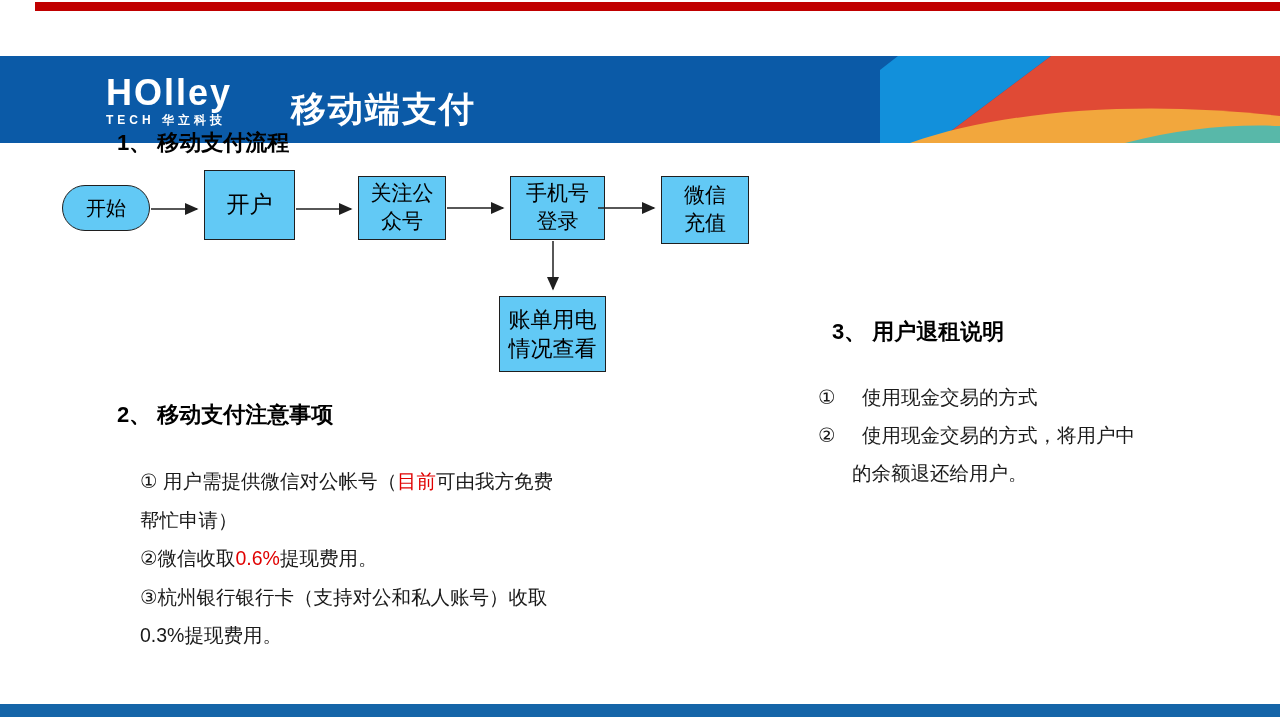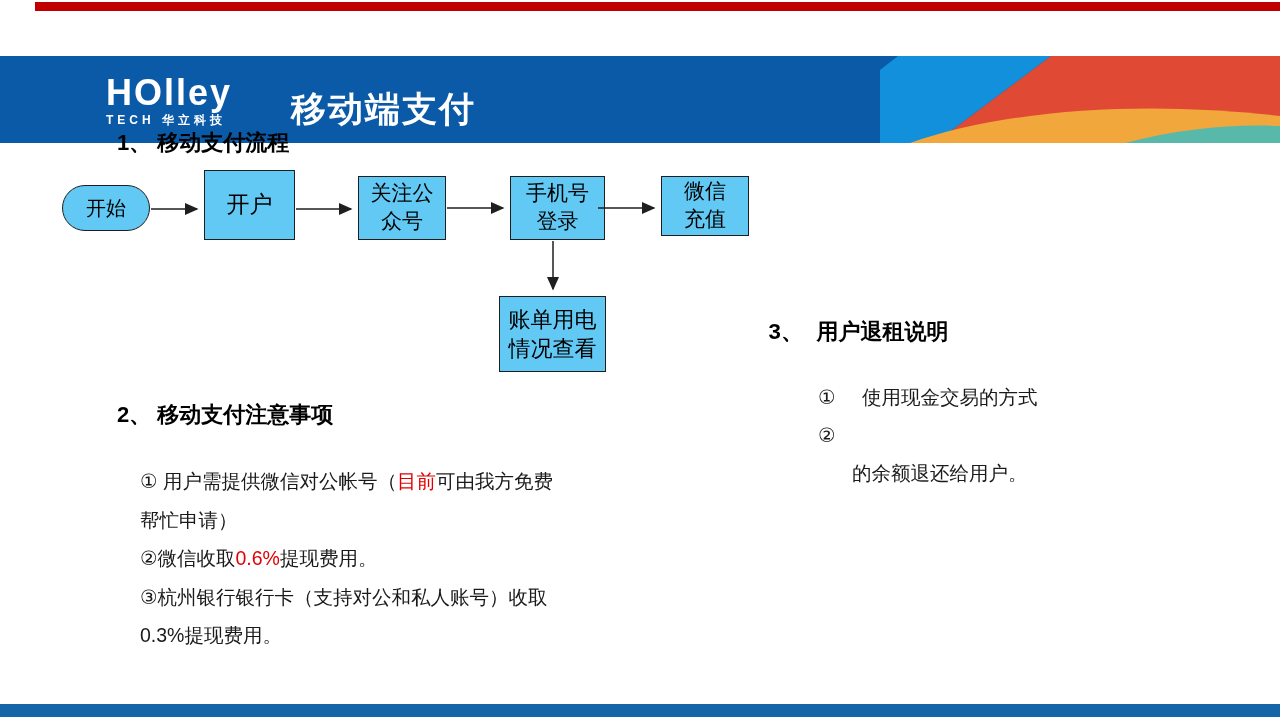--- a/index.html
+++ b/index.html
@@ -17,32 +17,32 @@
   .logo{position:absolute;left:106px;top:20px;color:#fff;}
   .logo-main{font-size:36px;font-weight:bold;letter-spacing:2px;line-height:34px;}
   .logo-sub{font-size:12px;font-weight:bold;letter-spacing:4px;margin-top:2px;white-space:nowrap;}
   .slide-title{position:absolute;left:291px;top:30px;color:#ffffff;font-size:35px;
                font-weight:bold;letter-spacing:2px;white-space:nowrap;}
 
   
   .sec-heading{position:absolute;font-size:22px;font-weight:bold;color:#000;white-space:nowrap;}
   .h1{left:117px;top:128px;}
   .h2{left:117px;top:400px;}
-  .h3{left:768px;top:317px;font-family:Liberation Mono, monospace;}
+  .h3{left:832px;top:317px;}
 
   
   .flow-node{position:absolute;background:#62C9F5;border:1.5px solid #1F1F1F;
              display:flex;align-items:center;justify-content:center;text-align:center;
              color:#000;font-family:"Liberation Serif","DejaVu Serif",serif;
              white-space:pre-line;line-height:1.32;box-sizing:border-box;}
   .stadium{left:62px;top:185px;width:88px;height:46px;border-radius:23px;font-size:20px;}
   .b1{left:204px;top:170px;width:91px;height:70px;font-size:23px;}
   .b2{left:358px;top:176px;width:88px;height:64px;font-size:21px;}
   .b3{left:510px;top:176px;width:95px;height:64px;font-size:21px;}
-  .b4{left:661px;top:176px;width:88px;height:60px;font-size:21px;}
+  .b4{left:661px;top:176px;width:88px;height:68px;font-size:21px;}
   .b5{left:499px;top:296px;width:107px;height:76px;font-size:22px;}
   .arrows{position:absolute;left:0;top:0;width:1280px;height:720px;pointer-events:none;}
 
   
   .sec2-body{position:absolute;left:140px;top:462px;width:490px;font-size:19.5px;color:#1a1a1a;}
   .s2line{height:38.5px;line-height:38.5px;white-space:nowrap;}
   .red{color:#E00000;}
 
   
   .sec3-body{position:absolute;left:818px;top:378px;width:420px;font-size:19.5px;color:#1a1a1a;}
@@ -109,19 +109,20 @@
 
   <div class="sec-heading h3">3、 用户退租说明</div>
 
   <div class="sec3-body">
     <div class="s3row">
       <span class="s3num">①</span>
       <span>使用现金交易的方式</span>
     </div>
     <div class="s3row">
       <span class="s3num">②</span>
+      <span>使用现金交易的方式，将用户中</span>
     </div>
     <div class="s3cont">的余额退还给用户。</div>
   </div>
 
   <div class="bottom-bar"></div>
 
 </div>
 
 </body></html>

